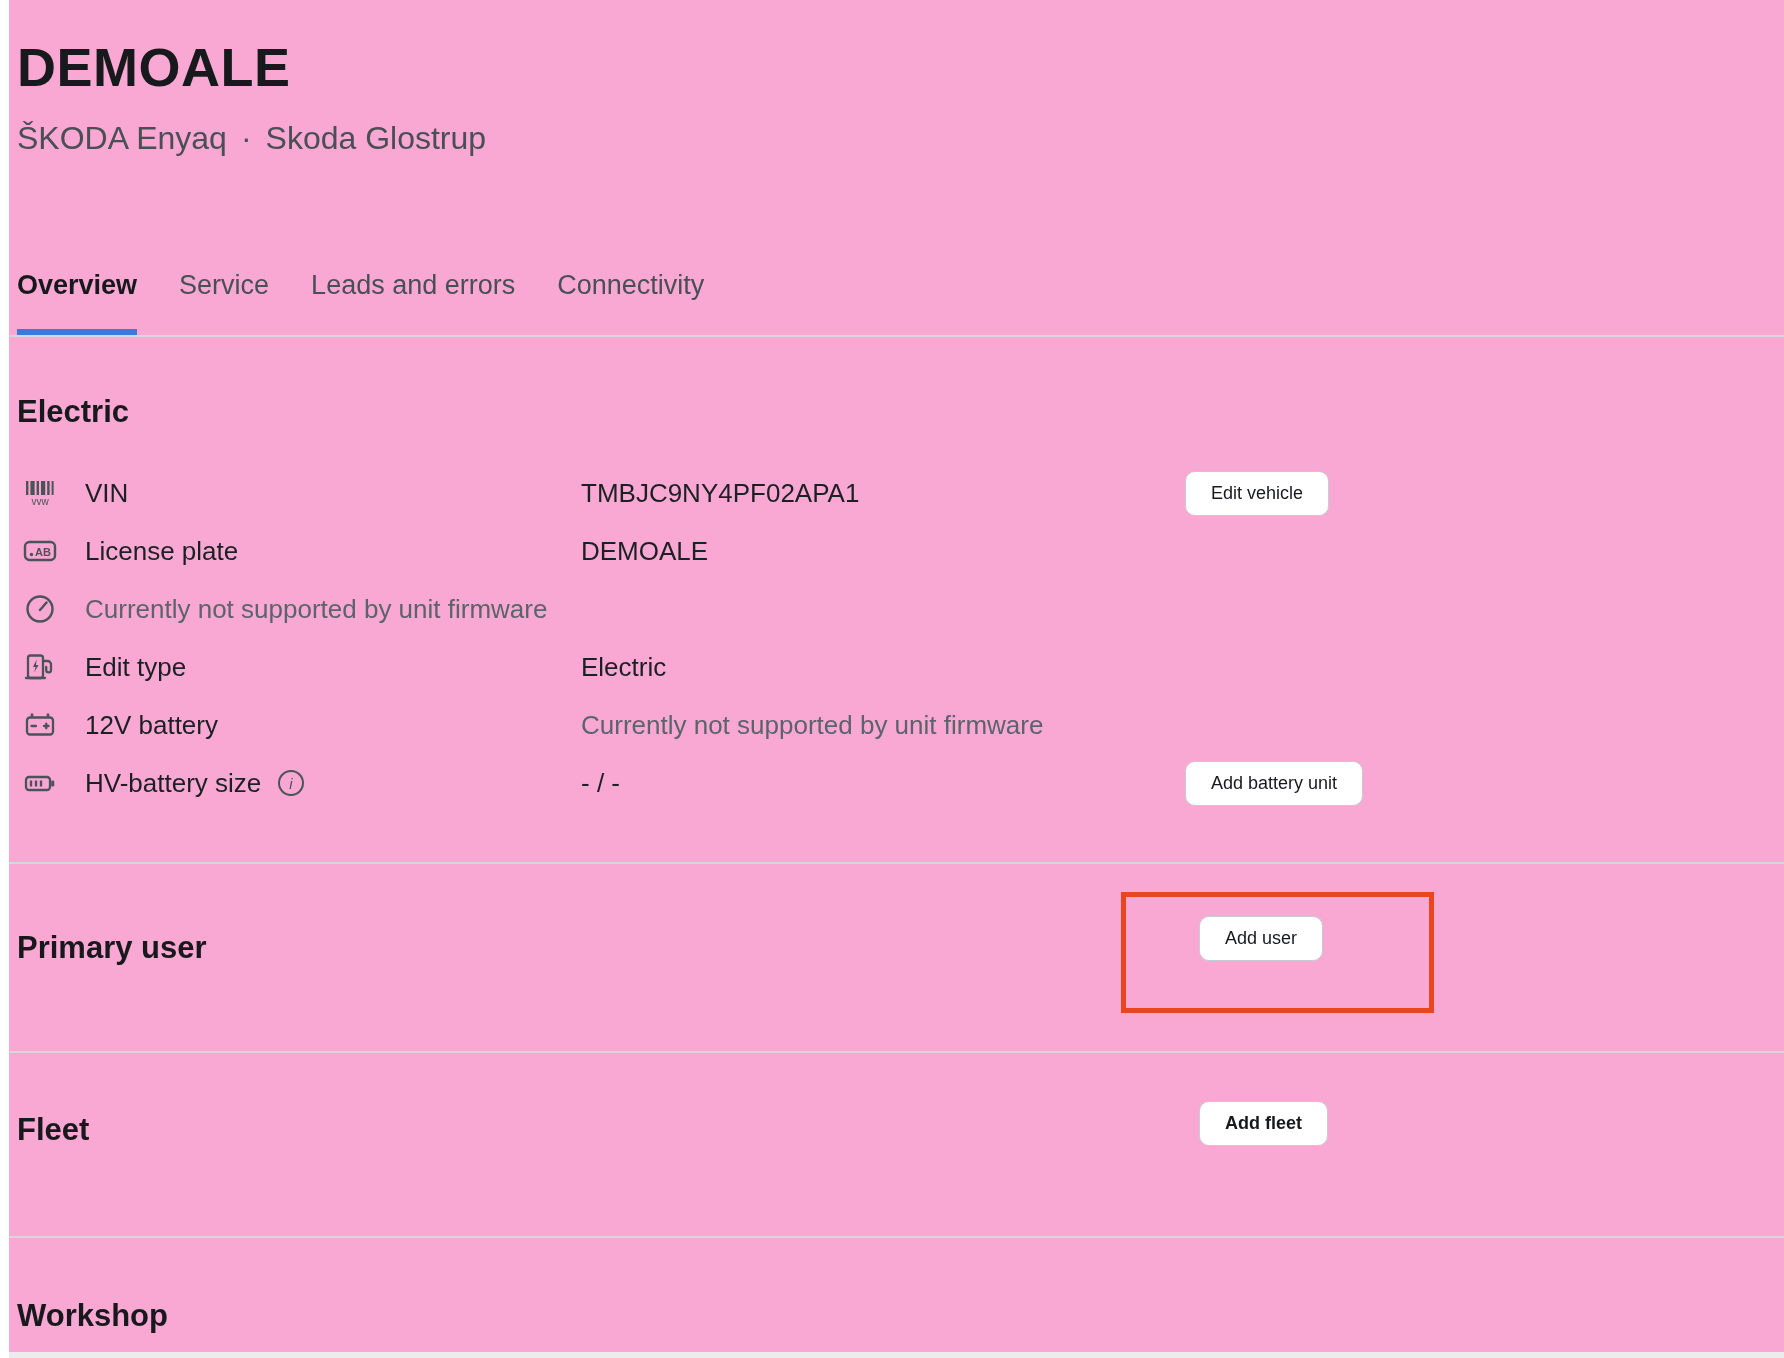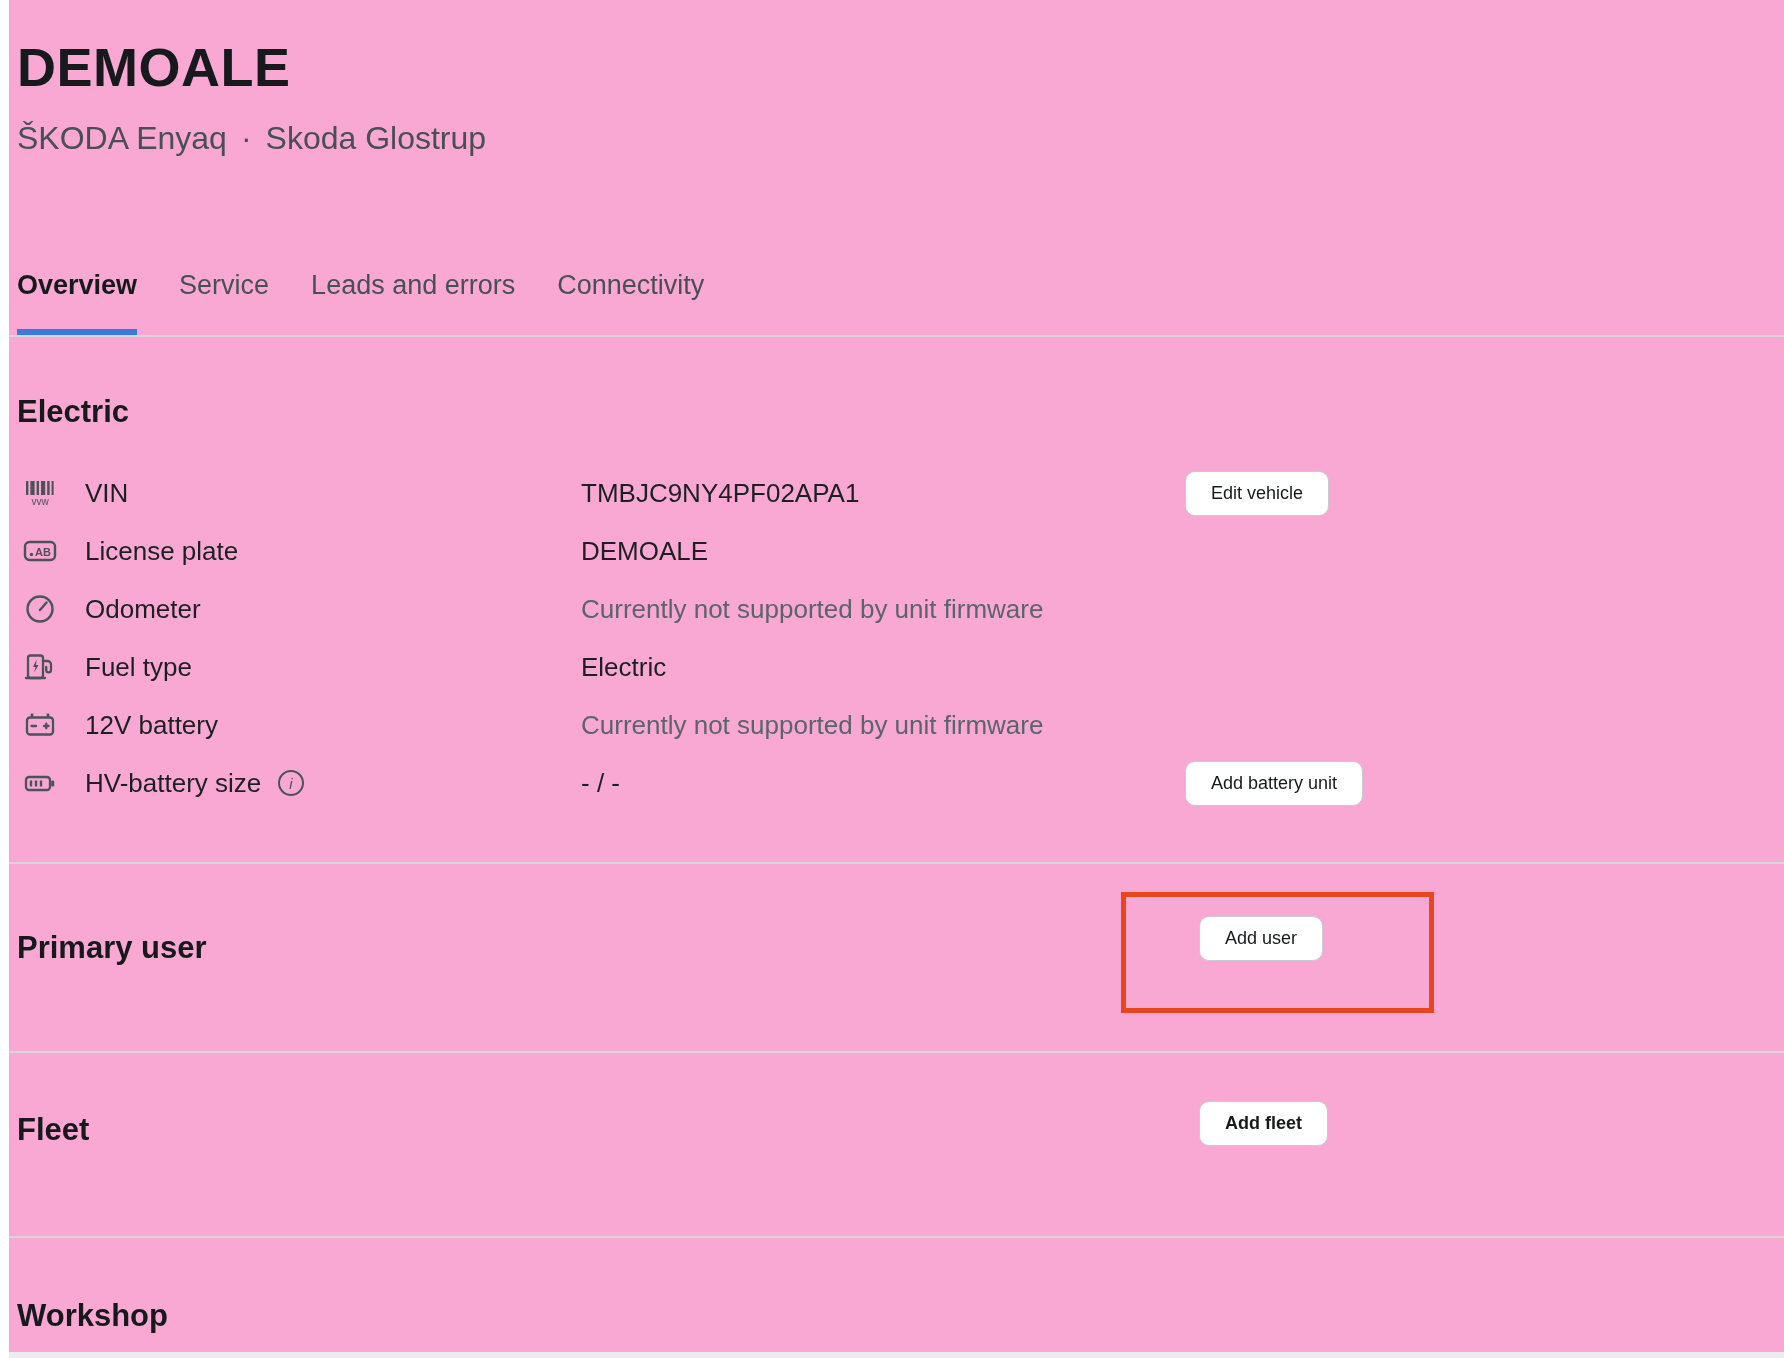--- a/index.html
+++ b/index.html
@@ -170,35 +170,34 @@
       <span></span>
     </div>
 
     <div class="g-row">
       <span class="g-icon">
         <svg class="icn" width="34" height="34" viewBox="0 0 34 34">
           <circle cx="17" cy="17" r="12.5" fill="none" stroke="#4b5258" stroke-width="2.4"></circle>
           <line x1="17" y1="18" x2="23.5" y2="10.5" stroke="#4b5258" stroke-width="2.4" stroke-linecap="round"></line>
         </svg>
       </span>
-      <span class="g-label">Odometer</span>
       <span class="g-value muted">Currently not supported by unit firmware</span>
       <span></span>
     </div>
 
     <div class="g-row">
       <span class="g-icon">
         <svg class="icn" width="34" height="34" viewBox="0 0 34 34">
           <rect x="5" y="5.5" width="15" height="22.5" rx="2.5" fill="none" stroke="#4b5258" stroke-width="2.3"></rect>
           <line x1="3" y1="28" x2="22" y2="28" stroke="#4b5258" stroke-width="2.3" stroke-linecap="round"></line>
           <path d="M13.6 9.5 L10 17 L12.6 17 L11 22.5 L15.6 15 L13 15 Z" fill="#4b5258"></path>
           <path d="M20 11 h4.5 a3.5 3.5 0 0 1 3.5 3.5 v5.5 a2.4 2.4 0 0 1 -4.8 0 v-3" fill="none" stroke="#4b5258" stroke-width="2.3" stroke-linecap="round"></path>
         </svg>
       </span>
-      <span class="g-label">Fuel type</span>
+      <span class="g-label">Edit type</span>
       <span class="g-value">Electric</span>
       <span></span>
     </div>
 
     <div class="g-row">
       <span class="g-icon">
         <svg class="icn" width="34" height="34" viewBox="0 0 34 34">
           <rect x="4" y="9.5" width="26" height="17" rx="3" fill="none" stroke="#4b5258" stroke-width="2.3"></rect>
           <line x1="9" y1="5.5" x2="9" y2="9" stroke="#4b5258" stroke-width="2.6"></line>
           <line x1="25" y1="5.5" x2="25" y2="9" stroke="#4b5258" stroke-width="2.6"></line>

